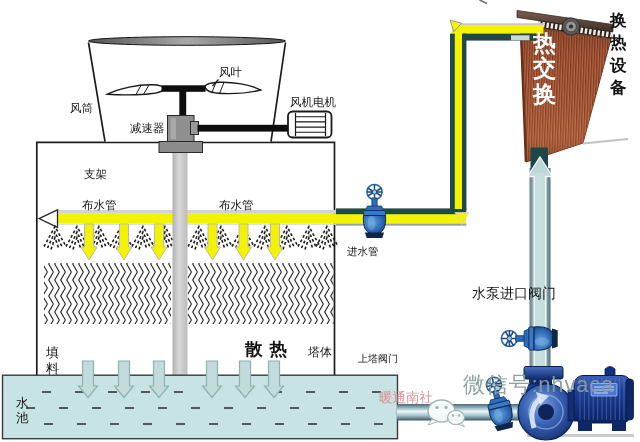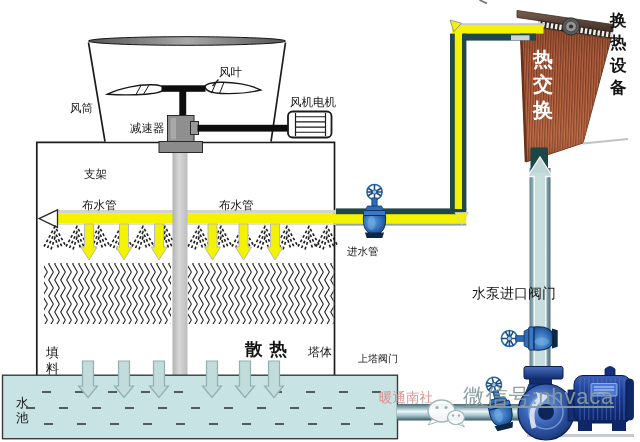--- a/index.html
+++ b/index.html
@@ -297,17 +297,17 @@
 <div class="lbl" style="left:82px;top:198.5px;">布水管</div>
 <div class="lbl" style="left:219px;top:198.5px;">布水管</div>
 <div class="lbl vlbl" style="left:46px;top:336px;width:15px;font-size:13px;line-height:15.5px;margin-top:9px;">填料</div>
 <div class="lbl" style="left:245px;top:339px;font-size:17.5px;font-weight:bold;letter-spacing:7px;">散热</div>
 <div class="lbl" style="left:308px;top:346px;font-size:12px;">塔体</div>
 <div class="lbl vlbl" style="left:16px;top:396px;width:14px;font-size:12.5px;line-height:14.5px;">水池</div>
 <div class="lbl" style="left:347px;top:244.5px;font-size:10.5px;">进水管</div>
 <div class="lbl" style="left:472px;top:285px;font-size:14px;">水泵进口阀门</div>
 <div class="lbl" style="left:358px;top:336.5px;font-size:10px;margin-top:16px;">上塔阀门</div>
 <div class="lbl vlbl" style="left:610px;top:9px;width:18px;font-size:16.5px;font-weight:bold;line-height:22.3px;">换热设备</div>
-<div class="lbl vlbl" style="left:533px;top:47px;width:25px;font-size:20px;font-weight:bold;line-height:25.3px;color:#ffffff;">热交换</div>
+<div class="lbl vlbl" style="left:533px;top:31px;width:25px;font-size:23px;font-weight:bold;line-height:25.3px;color:#ffffff;">热交换</div>
 <div class="lbl" style="left:379px;top:390px;font-size:13.5px;color:rgba(214,130,130,0.85);">暖通南社</div>
-<div class="lbl" style="left:463px;top:384px;font-size:22px;letter-spacing:0.8px;color:rgba(138,156,156,0.95);text-decoration:underline;">微信号:nhvaca</div>
+<div class="lbl" style="left:463px;top:372px;font-size:22px;letter-spacing:0.8px;color:rgba(138,156,156,0.95);">微信号:nhvaca</div>
 
 </div>
 
 </body></html>

